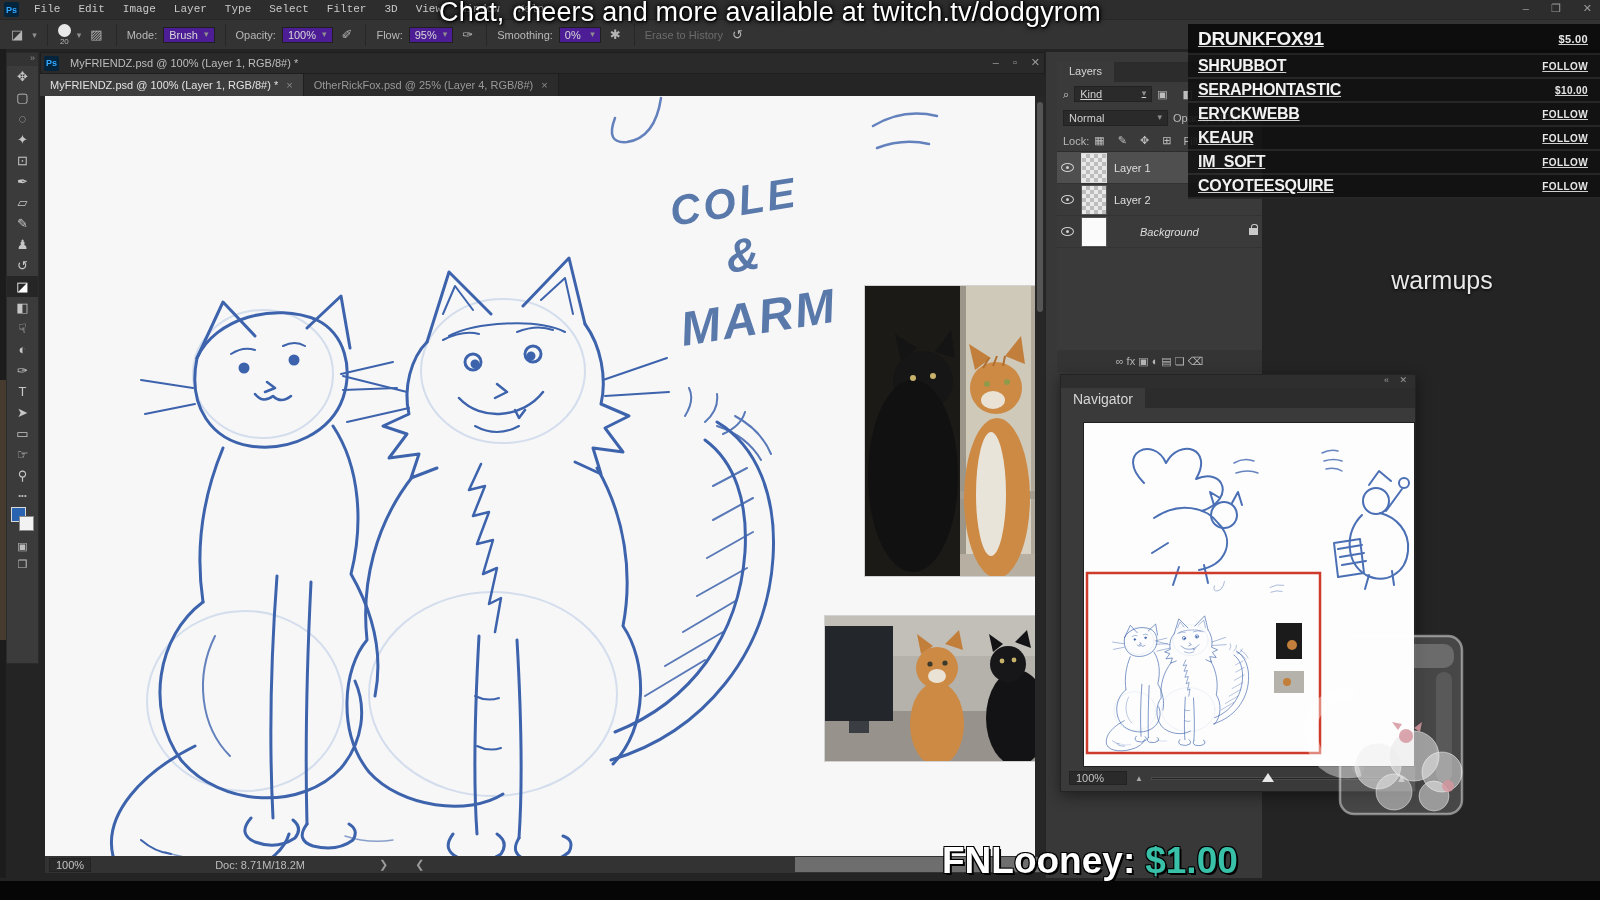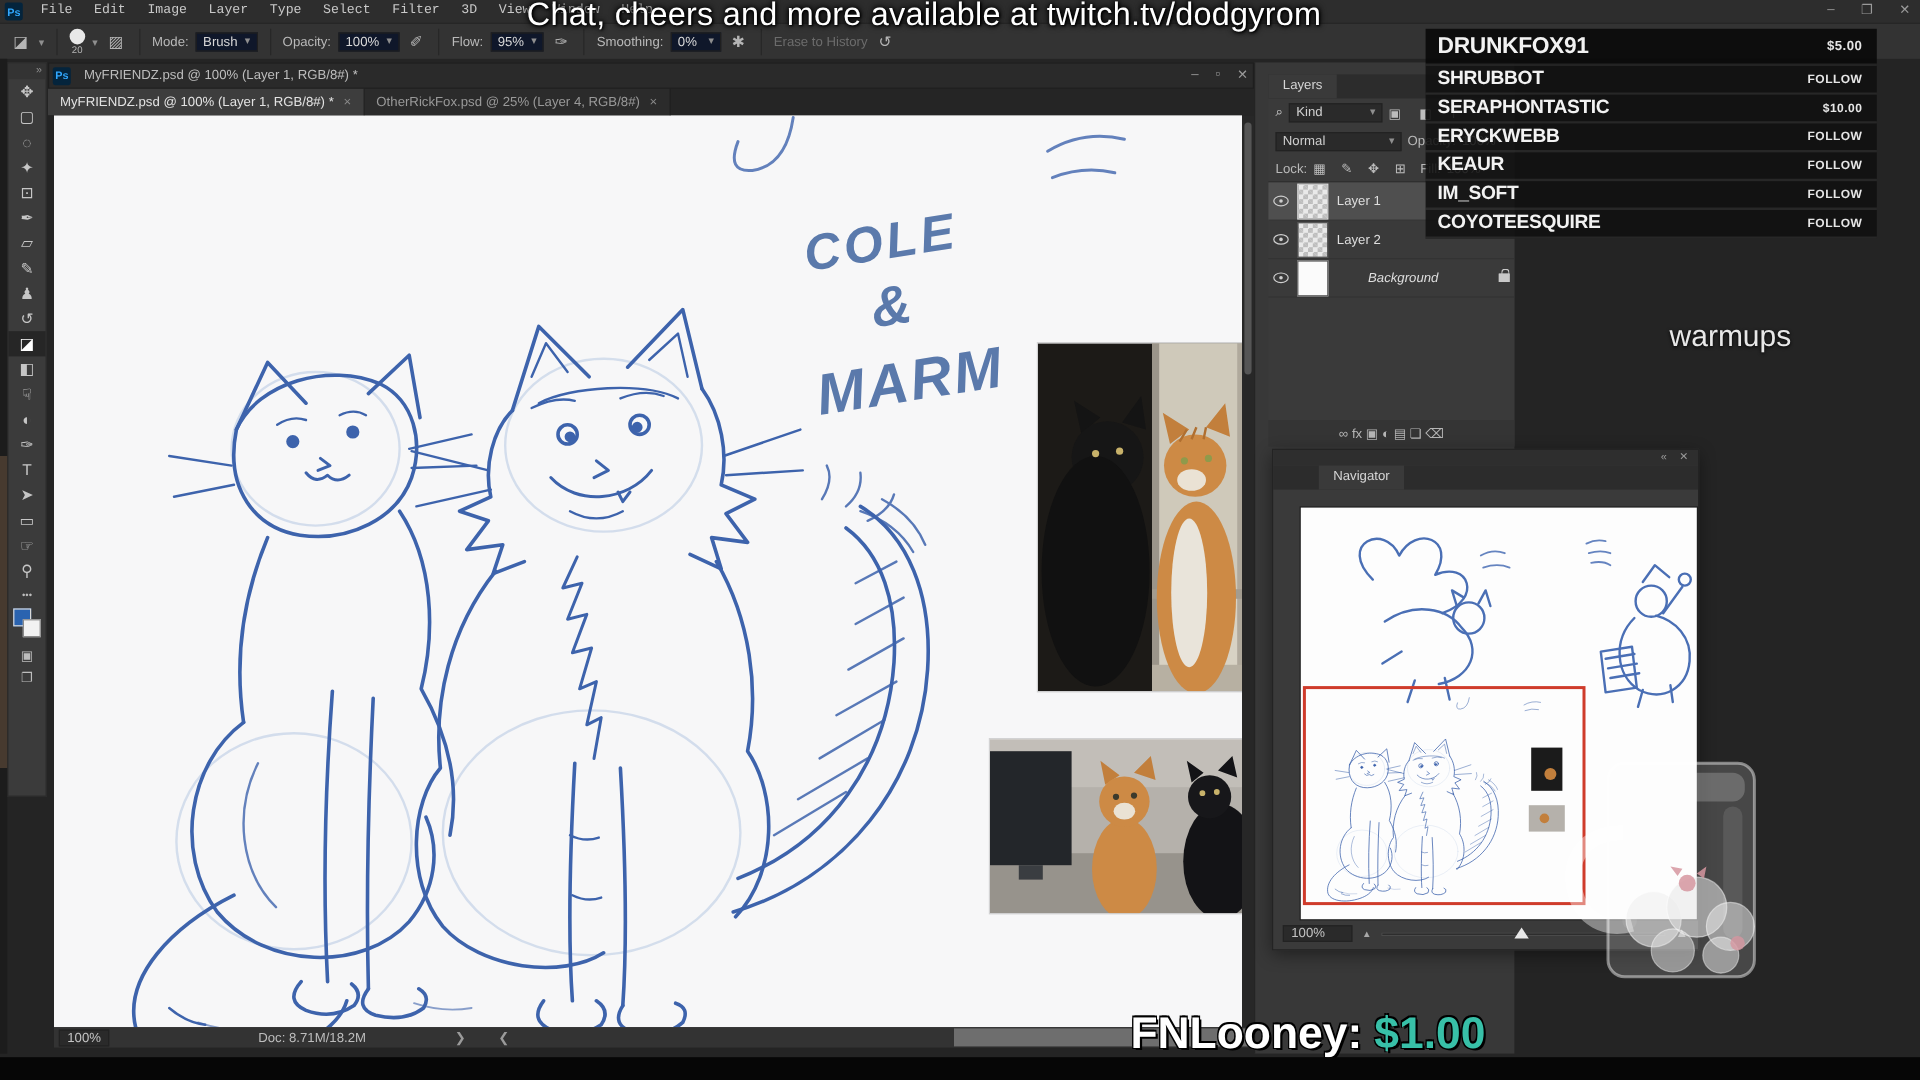--- a/index.html
+++ b/index.html
@@ -17,21 +17,21 @@
     display:flex; align-items:center; justify-content:center; border-radius:2px; }
   .menu-item { padding:0 9px; color:#c9c9c9; font-size:11px; line-height:19px; cursor:default;font-family:Liberation Mono, monospace; }
   #win-controls { position:absolute; right:8px; top:2px; display:flex; gap:22px; color:#9a9a9a; font-size:11px; z-index:3; }
   #win-controls span { cursor:default; }
 
   
   #optionsbar { left:0; top:19px; width:1600px; height:30px; background:#333333; border-top:1px solid #262626;
     display:flex; align-items:center; gap:6px; padding-left:8px; z-index:2; }
   .opt-sep { width:1px; height:22px; background:#272727; margin:0 4px; }
   .opt-label { color:#b9b9b9; }
-  .opt-field { background:#0f172a; border:1px solid #1f1f1f; color:#d8d8d8; padding:1px 5px; min-width:42px;
+  .opt-field { background:#4c1d95; border:1px solid #1f1f1f; color:#d8d8d8; padding:1px 5px; min-width:42px;
     display:inline-flex; justify-content:space-between; gap:6px; }
   .caret { color:#8f8f8f; font-size:9px; }
   .opt-icon { color:#b5b5b5; font-size:13px; padding:0 3px; }
   #brush-preview { display:flex; flex-direction:column; align-items:center; line-height:1; }
   #brush-preview .dot { width:13px; height:13px; background:#e8e8e8; border-radius:50%; }
   #brush-preview .num { font-size:8px; color:#b5b5b5; margin-top:1px; }
   .grayed { color:#6c6c6c !important; }
 
   
   #stream-banner { left:420px; top:-3px; width:700px; text-align:center; z-index:6;
@@ -97,32 +97,32 @@
   .padlock { display:none; margin-left:auto; width:9px; height:7px; border:1px solid #c9c9c9; position:relative; background:#c9c9c9; }
   .padlock::before { content:''; position:absolute; left:1px; top:-5px; width:5px; height:5px; border:1px solid #c9c9c9; border-bottom:none; border-radius:3px 3px 0 0; }
   .locked .padlock { display:block; }
   #layers-bottom { position:absolute; bottom:0; left:0; right:0; height:22px; background:#343434; display:flex; align-items:center; justify-content:center; gap:11px; color:#b5b5b5; font-size:11px; }
 
   
   #navigator-panel { left:1060px; top:374px; width:356px; height:418px; background:#3a3a3a; border:1px solid #232323;
     box-shadow:0 4px 14px rgba(0,0,0,0.45); z-index:3; }
   #nav-header { height:13px; background:#2e2e2e; text-align:right; color:#9a9a9a; font-size:9px; padding:0 4px; letter-spacing:4px; }
   #nav-tabrow { height:20px; background:#2c2c2c; display:flex; }
-  #nav-tab { background:#3a3a3a; color:#d6d6d6; padding:3px 12px 0; font-size:11px;margin-left:38px; }
+  #nav-tab { background:#3a3a3a; color:#d6d6d6; padding:3px 12px 0; font-size:14px; }
   #nav-thumb { position:absolute; left:23px; top:48px; width:330px; height:343px; background:#fdfdfd; box-shadow:0 0 0 1px #1f1f1f; }
   #nav-footer { position:absolute; bottom:4px; left:0; right:0; height:18px; display:flex; align-items:center; gap:8px; padding:0 8px; }
   #nav-zoom { background:#2a2a2a; border:1px solid #222; padding:0 6px; width:58px; color:#c3c3c3; }
   .mtn { color:#a8a8a8; font-size:8px; }
   .mtn.big { font-size:11px; }
   #nav-slider { flex:1; height:3px; background:#262626; border:1px solid #4a4a4a; position:relative; }
   #nav-slider .sl-thumb { position:absolute; left:47%; top:-5px; width:0; height:0;
     border-left:6px solid transparent; border-right:6px solid transparent; border-bottom:9px solid #e8e8e8; }
 
   
-  #donor-list { left:1188px; top:24px; width:376px; z-index:5; }
+  #donor-list { left:1188px; top:24px; width:412px; z-index:5;text-decoration:underline; }
   .donor-row { display:flex; align-items:center; justify-content:space-between; height:24px; padding:0 12px 0 10px;
     background:rgba(16,16,16,0.88); border-bottom:2px solid rgba(80,80,80,0.35); }
   .donor-row.highlight { height:31px; background:rgba(10,10,10,0.92); }
   .donor-name { color:#f2f2f2; font-weight:bold; font-size:16px; letter-spacing:-0.3px; }
   .donor-row.highlight .donor-name { font-size:19px; }
   .donor-value { color:#e6e6e6; font-weight:bold; font-size:10px; letter-spacing:0.4px; }
   .donor-row.highlight .donor-value { font-size:11px; }
 
   #working-on { left:1292px; top:264px; width:300px; text-align:center; z-index:4;
     font-size:25px; color:#e8e8e8; line-height:1.3; text-shadow:0 1px 3px #000; }
@@ -433,21 +433,21 @@
   </div>
 
   <div id="panel-column" class="abs"></div>
 
   <div id="layers-panel" class="abs">
     <div id="layers-tabrow">
       <span id="layers-tab">Layers</span>
     </div>
     <div class="lp-row">
       <span>⌕</span>
-      <span class="lp-field" style="max-width:78px;">
+      <span class="lp-field" style="max-width:78px;text-decoration:underline;">
         <span>Kind</span>
           <span class="caret">▾</span>
       </span>
       <span class="lp-icons">▣ ◧ T</span>
     </div>
     <div class="lp-row">
       <span class="lp-field" style="max-width:105px;">
         <span>Normal</span>
           <span class="caret">▾</span>
       </span>

